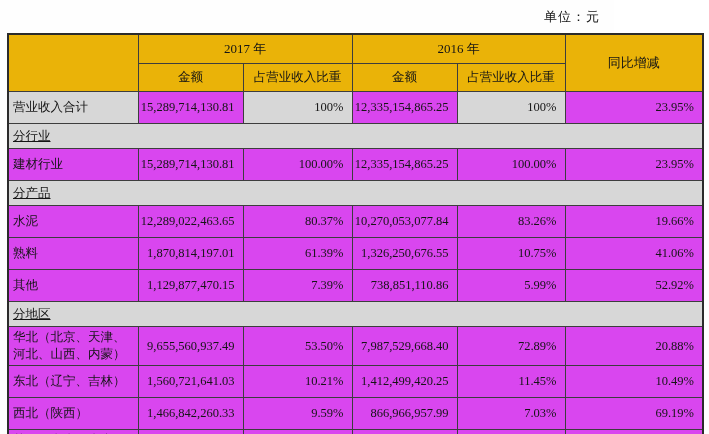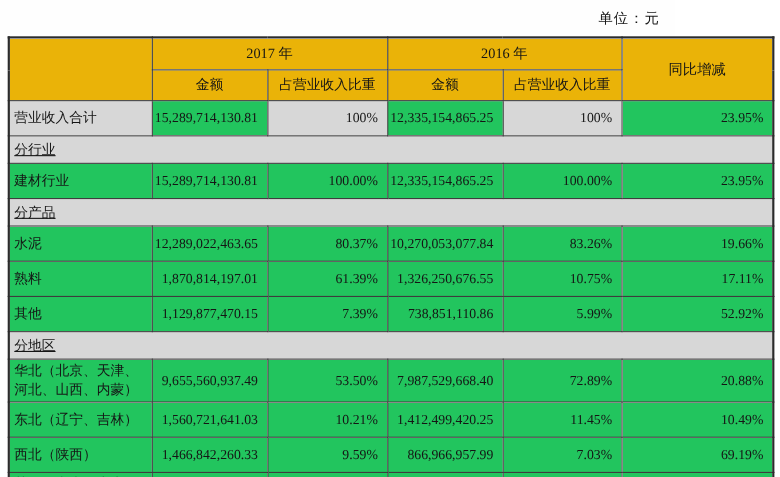--- a/index.html
+++ b/index.html
@@ -50,21 +50,21 @@
     padding: 1px 2px;
   }
   thead .sub th {
     font-size: 12.5px;
     height: 25px;
     font-family: Liberation Serif, serif;
   }
   .row-data td {
     height: 27px;
     font-size: 12.5px;
-    background: #22c55e;
+    background: #d946ef;
   }
   .cell-label {
     text-align: left;
     padding: 2px 3px 2px 4px;
     line-height: 17px;
   }
   .cell-num {
     text-align: right;
     padding: 2px 8px 2px 2px;
   }
@@ -139,21 +139,21 @@
           <td class="cell-num">10,270,053,077.84</td>
           <td class="cell-num">83.26%</td>
           <td class="cell-num">19.66%</td>
         </tr>
         <tr class="row-data">
           <td class="cell-label">熟料</td>
           <td class="cell-num">1,870,814,197.01</td>
           <td class="cell-num">61.39%</td>
           <td class="cell-num">1,326,250,676.55</td>
           <td class="cell-num">10.75%</td>
-          <td class="cell-num">17.11%</td>
+          <td class="cell-num">41.06%</td>
         </tr>
         <tr class="row-data">
           <td class="cell-label">其他</td>
           <td class="cell-num">1,129,877,470.15</td>
           <td class="cell-num">7.39%</td>
           <td class="cell-num">738,851,110.86</td>
           <td class="cell-num">5.99%</td>
           <td class="cell-num">52.92%</td>
         </tr>
         <tr class="row-section">

